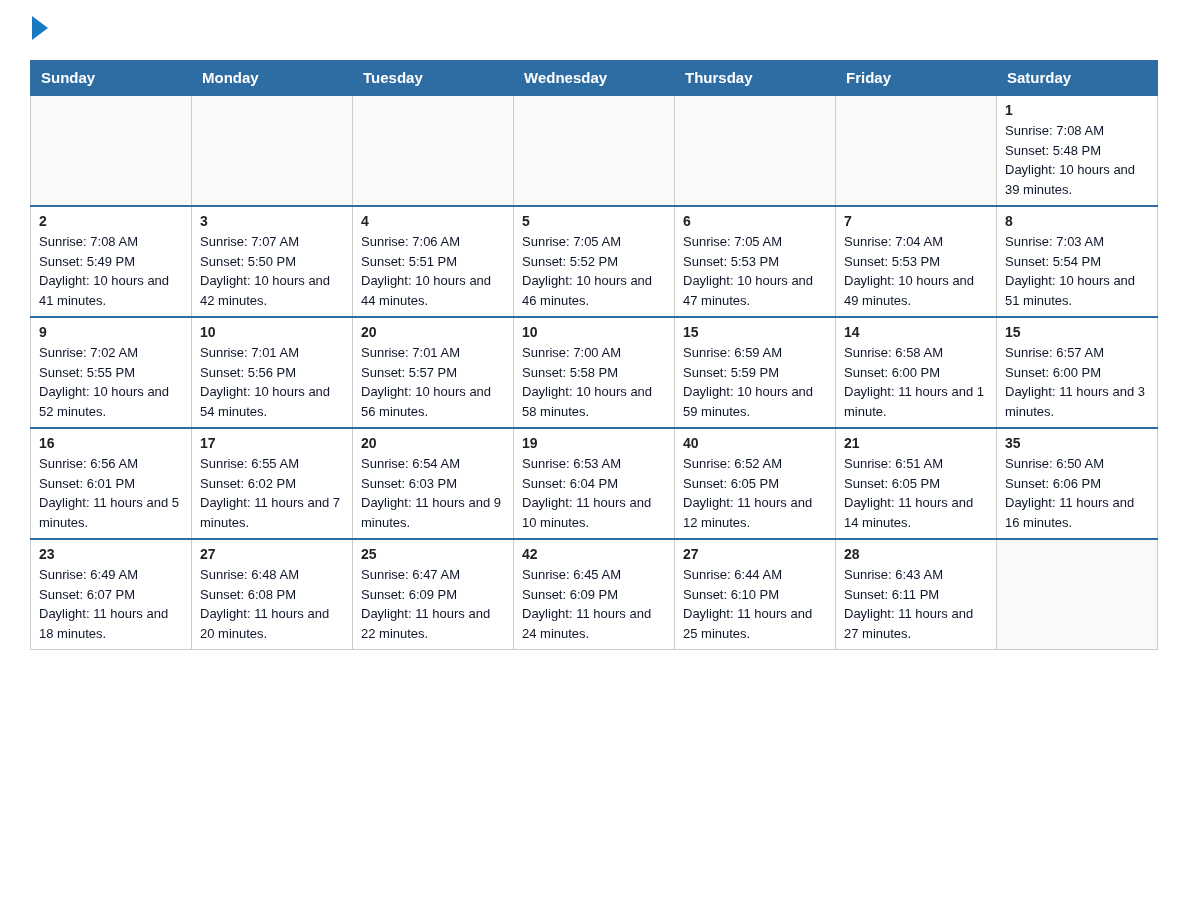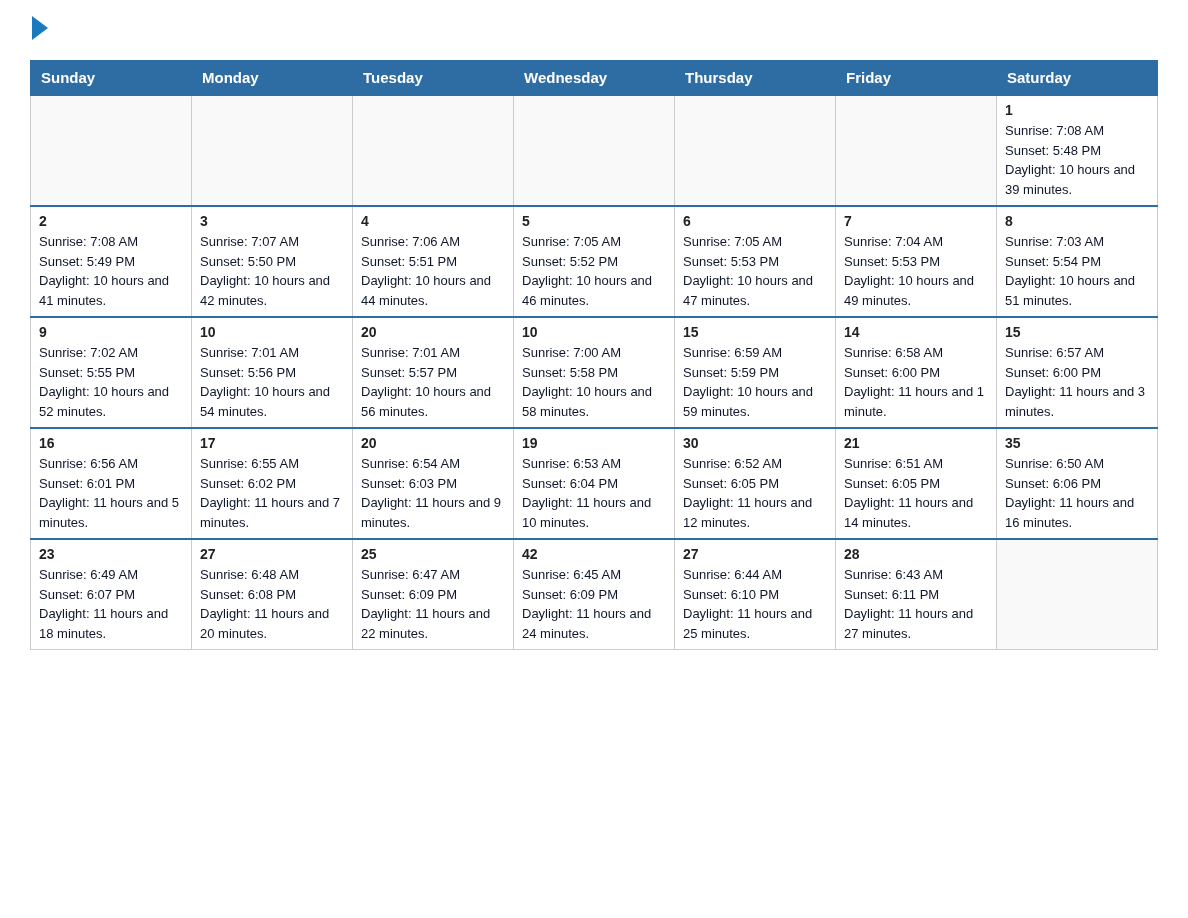--- a/index.html
+++ b/index.html
@@ -214,21 +214,21 @@
         </td>
         <td>
           <span class="day-number">20</span>
           <div class="day-info">Sunrise: 6:54 AM<br>Sunset: 6:03 PM<br>Daylight: 11 hours and 9 minutes.</div>
         </td>
         <td>
           <span class="day-number">19</span>
           <div class="day-info">Sunrise: 6:53 AM<br>Sunset: 6:04 PM<br>Daylight: 11 hours and 10 minutes.</div>
         </td>
         <td>
-          <span class="day-number">30</span>
+          <span class="day-number">40</span>
           <div class="day-info">Sunrise: 6:52 AM<br>Sunset: 6:05 PM<br>Daylight: 11 hours and 12 minutes.</div>
         </td>
         <td>
           <span class="day-number">21</span>
           <div class="day-info">Sunrise: 6:51 AM<br>Sunset: 6:05 PM<br>Daylight: 11 hours and 14 minutes.</div>
         </td>
         <td>
           <span class="day-number">35</span>
           <div class="day-info">Sunrise: 6:50 AM<br>Sunset: 6:06 PM<br>Daylight: 11 hours and 16 minutes.</div>
         </td>

